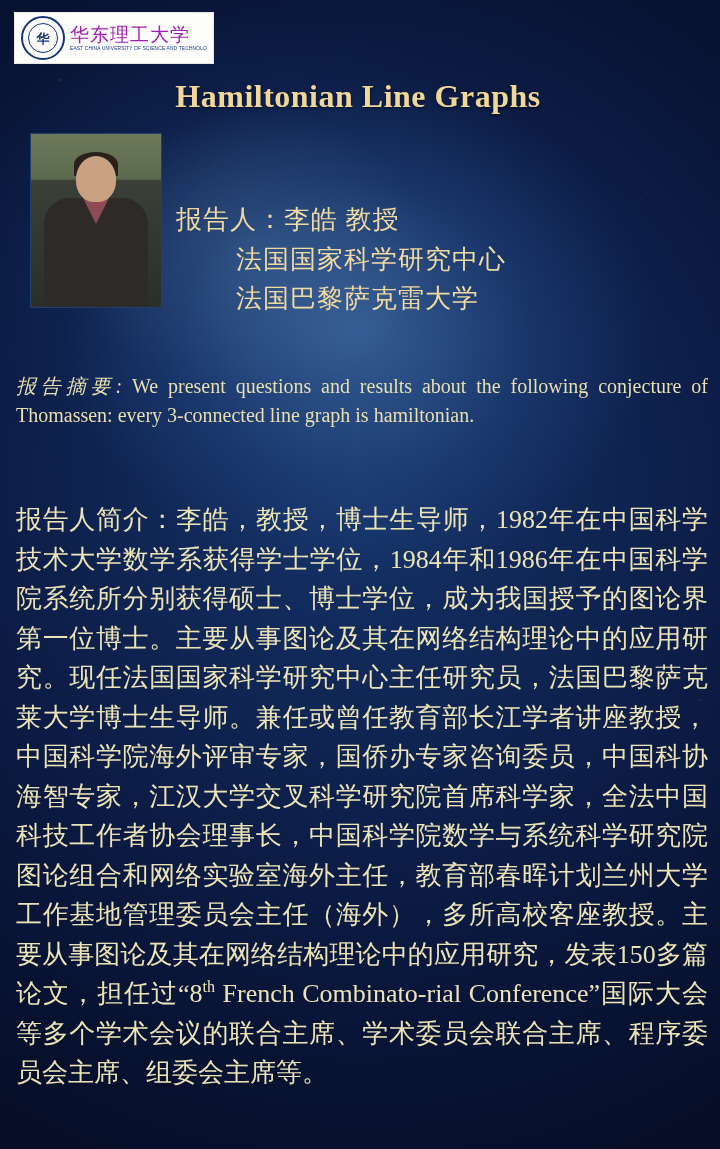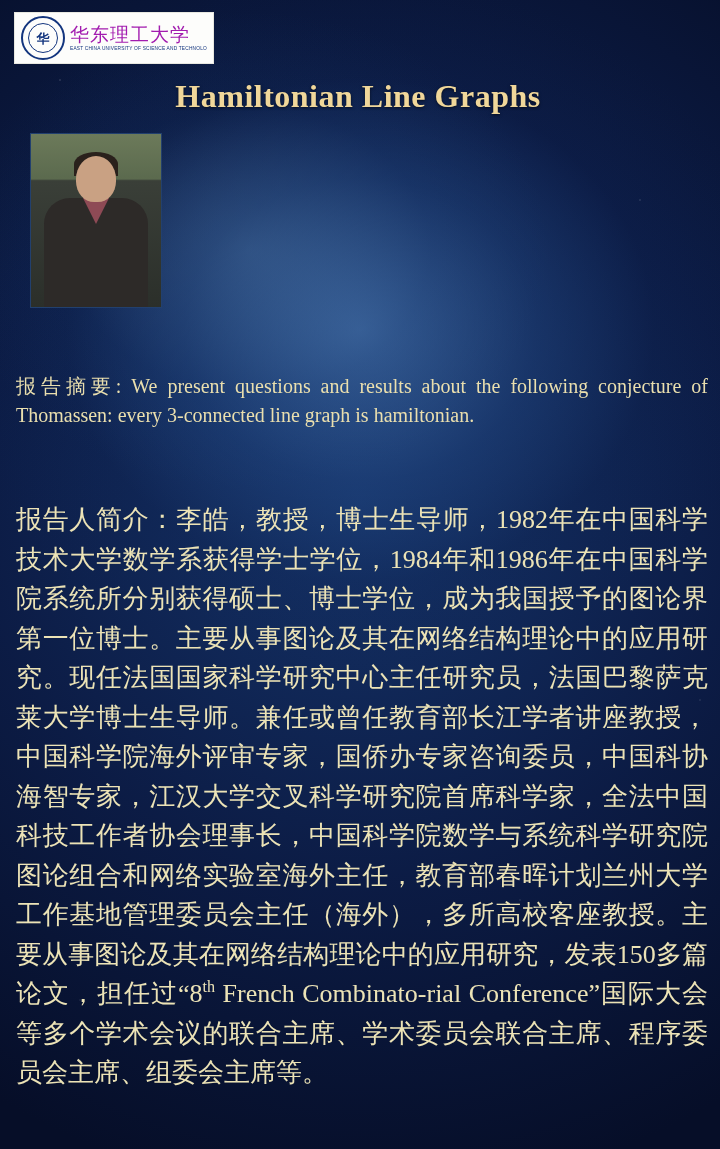--- a/index.html
+++ b/index.html
@@ -189,21 +189,21 @@
     position: absolute;
     left: 16px;
     top: 372px;
     width: 692px;
     font-family: "Liberation Serif", serif;
     font-size: 20px;
     line-height: 1.45;
     color: #eadfae;
     text-align: justify;
   }
-  .abstract .lead { color: #eadfae; }
+  .abstract .lead { color: #eadfae; font-style: italic; }
   
   .bio {
     position: absolute;
     left: 16px;
     top: 500px;
     width: 692px;
     font-family: "Liberation Serif", serif;
     font-size: 26px;
     line-height: 1.52;
     color: #ece3b6;
@@ -242,20 +242,25 @@
 
   <div class="title">Hamiltonian Line Graphs</div>
 
   <div class="photo">
     <div class="body"></div>
     <div class="vneck"></div>
     <div class="hair"></div>
     <div class="head"></div>
   </div>
 
+  <div class="speaker-lines">
+    <div>报告人：李皓 教授</div>
+    <div>法国国家科学研究中心</div>
+    <div>法国巴黎萨克雷大学</div>
+  </div>
 
   <div class="abstract">
     <span class="lead">报告摘要:</span><span> We present questions and results about the following conjecture of Thomassen: every 3-connected line graph is hamiltonian.</span>
   </div>
 
   <div class="bio">
     <span>报告人简介：</span><span>李皓，教授，博士生导师，1982年在中国科学技术大学数学系获得学士学位，1984年和1986年在中国科学院系统所分别获得硕士、博士学位，成为我国授予的图论界第一位博士。主要从事图论及其在网络结构理论中的应用研究。现任法国国家科学研究中心主任研究员，法国巴黎萨克莱大学博士生导师。兼任或曾任教育部长江学者讲座教授，中国科学院海外评审专家，国侨办专家咨询委员，中国科协海智专家，江汉大学交叉科学研究院首席科学家，全法中国科技工作者协会理事长，中国科学院数学与系统科学研究院图论组合和网络实验室海外主任，教育部春晖计划兰州大学工作基地管理委员会主任（海外），多所高校客座教授。主要从事图论及其在网络结构理论中的应用研究，发表150多篇论文，担任过“8</span><sup>th</sup><span> French Combinato-rial Conference”国际大会等多个学术会议的联合主席、学术委员会联合主席、程序委员会主席、组委会主席等。</span>
   </div>
 
 </div>

